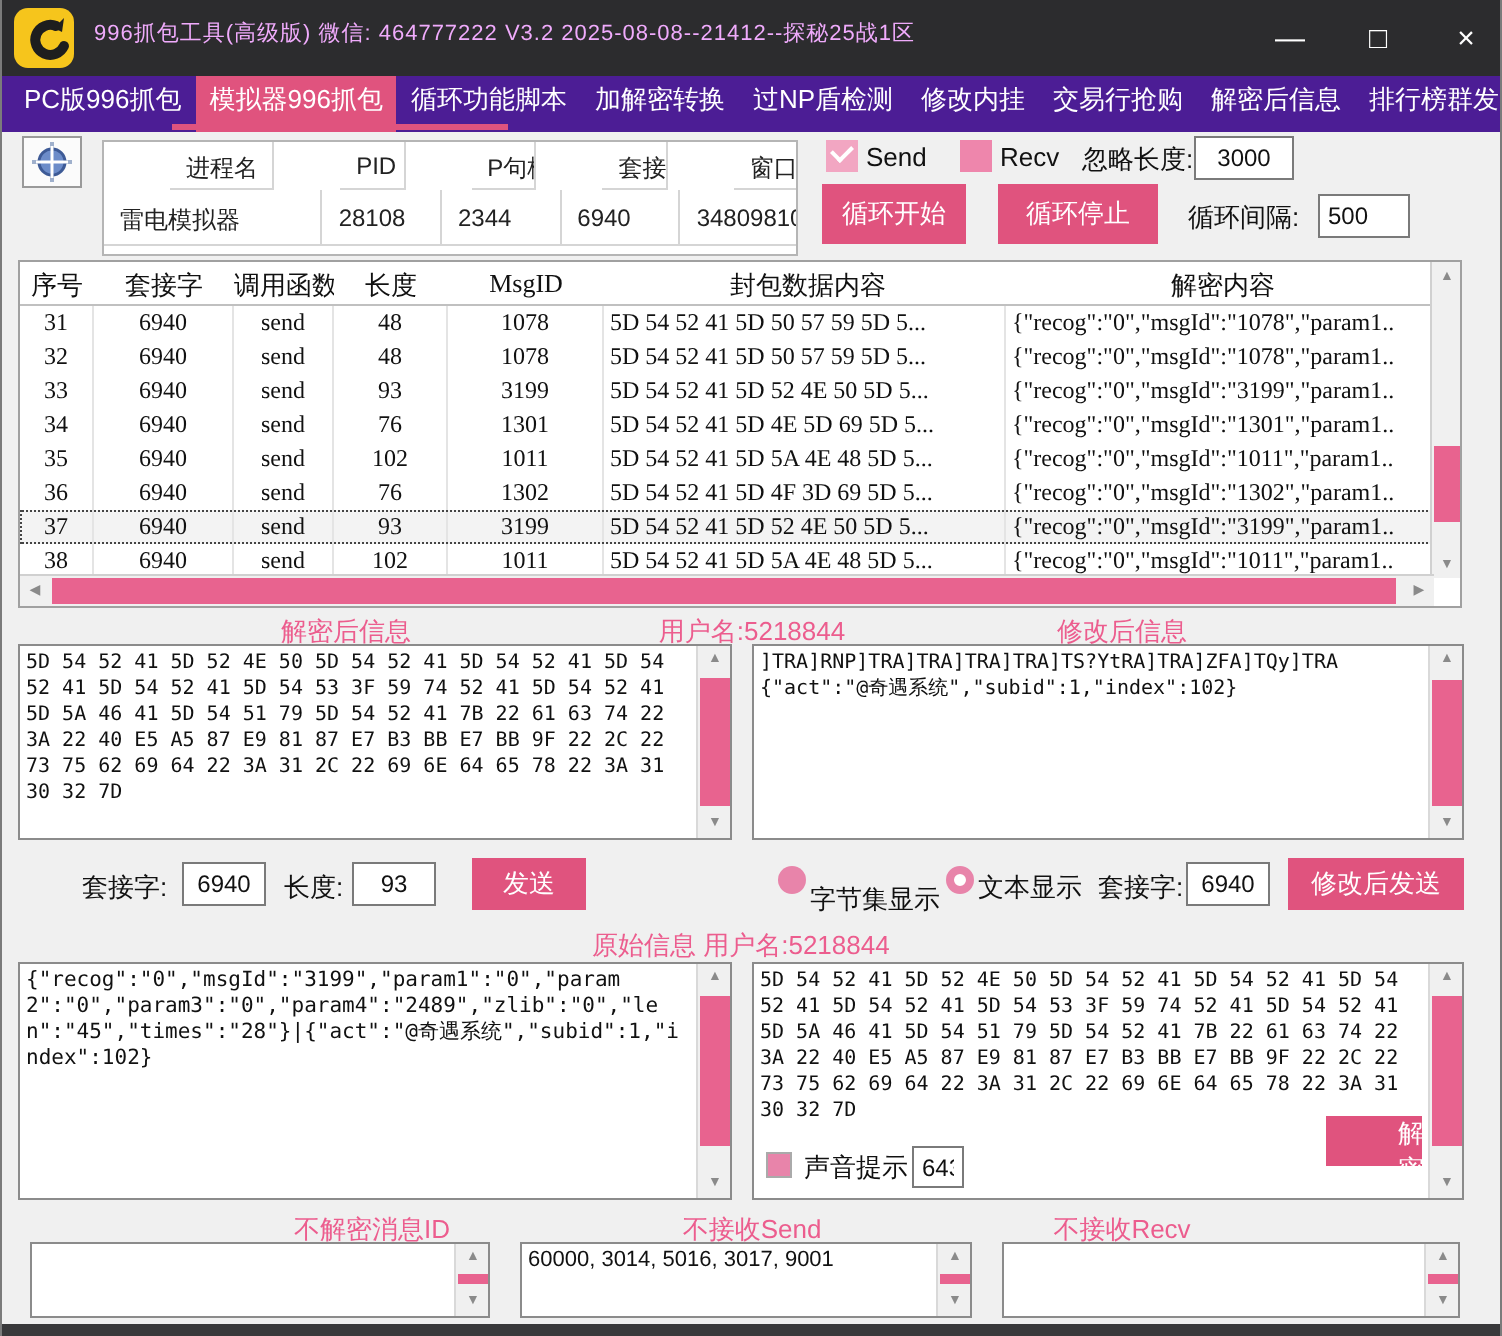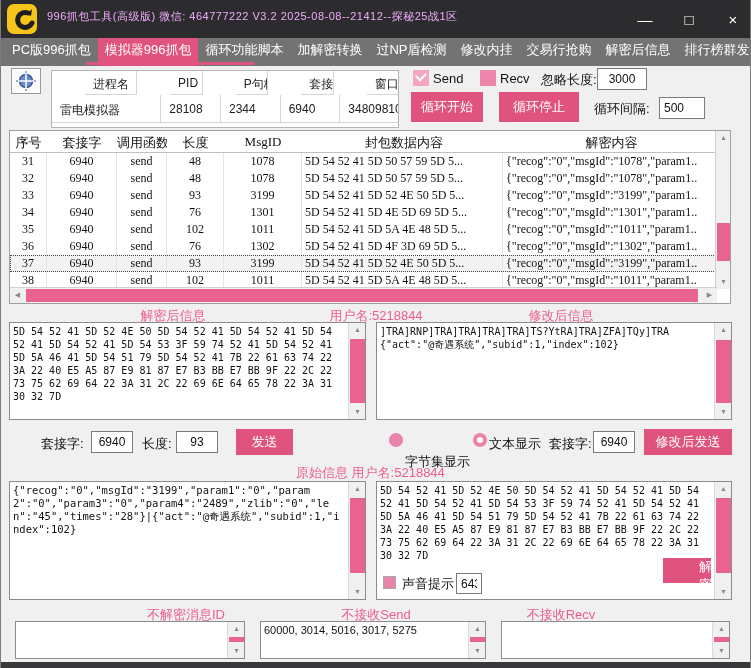--- a/index.html
+++ b/index.html
@@ -8,21 +8,21 @@
   .window { position:relative; width:751px; height:668px; background:#f0f0f0;
             border-left:1px solid #7b7b7b; border-right:1px solid #7b7b7b; overflow:hidden; }
   
   .titlebar { position:absolute; left:0; top:0; width:751px; height:38px; background:#2c2c2e;
               display:flex; align-items:center; }
   .logo { position:absolute; left:6px; top:4px; width:30px; height:30px; border-radius:7px; background:#f6c51c; }
   .title-text { position:absolute; left:46px; top:9px; color:#f0abfc; font-size:11px; font-weight:normal; letter-spacing:0.5px; white-space:nowrap; }
   .win-controls { position:absolute; right:8px; top:0; height:38px; display:flex; align-items:center; gap:22px; }
   .win-btn { color:#fff; font-size:15px; width:22px; text-align:center; cursor:pointer; }
   
-  .menubar { position:absolute; left:0; top:38px; width:751px; height:28px; background:#737373;
+  .menubar { position:absolute; left:0; top:38px; width:751px; height:28px; background:#4c1d95;
              display:flex; justify-content:space-between; align-items:stretch; padding:0 4px; }
   .tab { color:#fff; font-size:13px; line-height:24px; padding:0 7px; white-space:nowrap; cursor:pointer; }
   .tab.active { background:#e0537e; }
   .tab-underline { position:absolute; left:85px; top:62px; width:168px; height:3px; background:#e0537e; }
   
   .target-btn { position:absolute; left:10px; top:68px; width:30px; height:26px; background:#fbfbfb;
                 border:1px solid #9a9a9a; display:flex; align-items:center; justify-content:center; cursor:pointer; }
   .proc-table { position:absolute; left:50px; top:70px; width:348px; height:58px; background:#fff;
                 border:1px solid #b5b5b5; overflow:hidden; font-size:12px; color:#222; }
   .proc-row { display:flex; }
@@ -268,21 +268,21 @@
       <div class="down">▼</div>
     </div>
   </div>
 
   <span class="lbl abs" style="left:40px; top:435px;">套接字:</span>
   <input class="inp abs" style="left: 90px; top: 431px; width: 42px; height: 22px; text-align: center;" value="6940">
   <span class="lbl abs" style="left:141px; top:435px;">长度:</span>
   <input class="inp abs" style="left: 175px; top: 431px; width: 42px; height: 22px; text-align: center;" value="93">
   <button class="btn abs" style="left:235px; top:429px; width:57px; height:26px;">发送</button>
   <span class="radio filled abs" style="left:388px; top:433px;"></span>
-  <span class="lbl abs" style="left:404px; top:453px;">字节集显示</span>
+  <span class="lbl abs" style="left:404px; top:441px;">字节集显示</span>
   <span class="radio ring abs" style="left:472px; top:433px;"></span>
   <span class="lbl abs" style="left:488px; top:435px;">文本显示</span>
   <span class="lbl abs" style="left:548px; top:435px;">套接字:</span>
   <input class="inp abs" style="left: 592px; top: 431px; width: 42px; height: 22px; text-align: center;" value="6940">
   <button class="btn abs" style="left:643px; top:429px; width:88px; height:26px;">修改后发送</button>
 
   <span class="pink-lbl abs" style="left:295px; top:464px;">原始信息  用户名:5218844</span>
 
   <div class="tarea" style="left:8px; top:481px; width:357px; height:119px;">
     <div class="content" style="font-size:10.5px;">{"recog":"0","msgId":"3199","param1":"0","param2":"0","param3":"0","param4":"2489","zlib":"0","len":"45","times":"28"}|{"act":"@奇遇系统","subid":1,"index":102}</div>
@@ -317,21 +317,21 @@
 
   <div class="tarea" style="left:14px; top:621px; width:230px; height:38px;">
     <div class="content" style="font-size:11px;"></div>
     <div class="mini-vsb">
       <div class="up">▲</div>
       <div class="thumb" style="top:15px; height:5px;"></div>
       <div class="down">▼</div>
     </div>
   </div>
   <div class="tarea" style="left:259px; top:621px; width:226px; height:38px;">
-    <div class="content" style="font-size:11px; font-family:'Liberation Sans',sans-serif;">60000, 3014, 5016, 3017, 5275</div>
+    <div class="content" style="font-size:11px; font-family:'Liberation Sans',sans-serif;">60000, 3014, 5016, 3017, 9001</div>
     <div class="mini-vsb">
       <div class="up">▲</div>
       <div class="thumb" style="top:15px; height:5px;"></div>
       <div class="down">▼</div>
     </div>
   </div>
   <div class="tarea" style="left:500px; top:621px; width:229px; height:38px;">
     <div class="content" style="font-size:11px;"></div>
     <div class="mini-vsb">
       <div class="up">▲</div>

